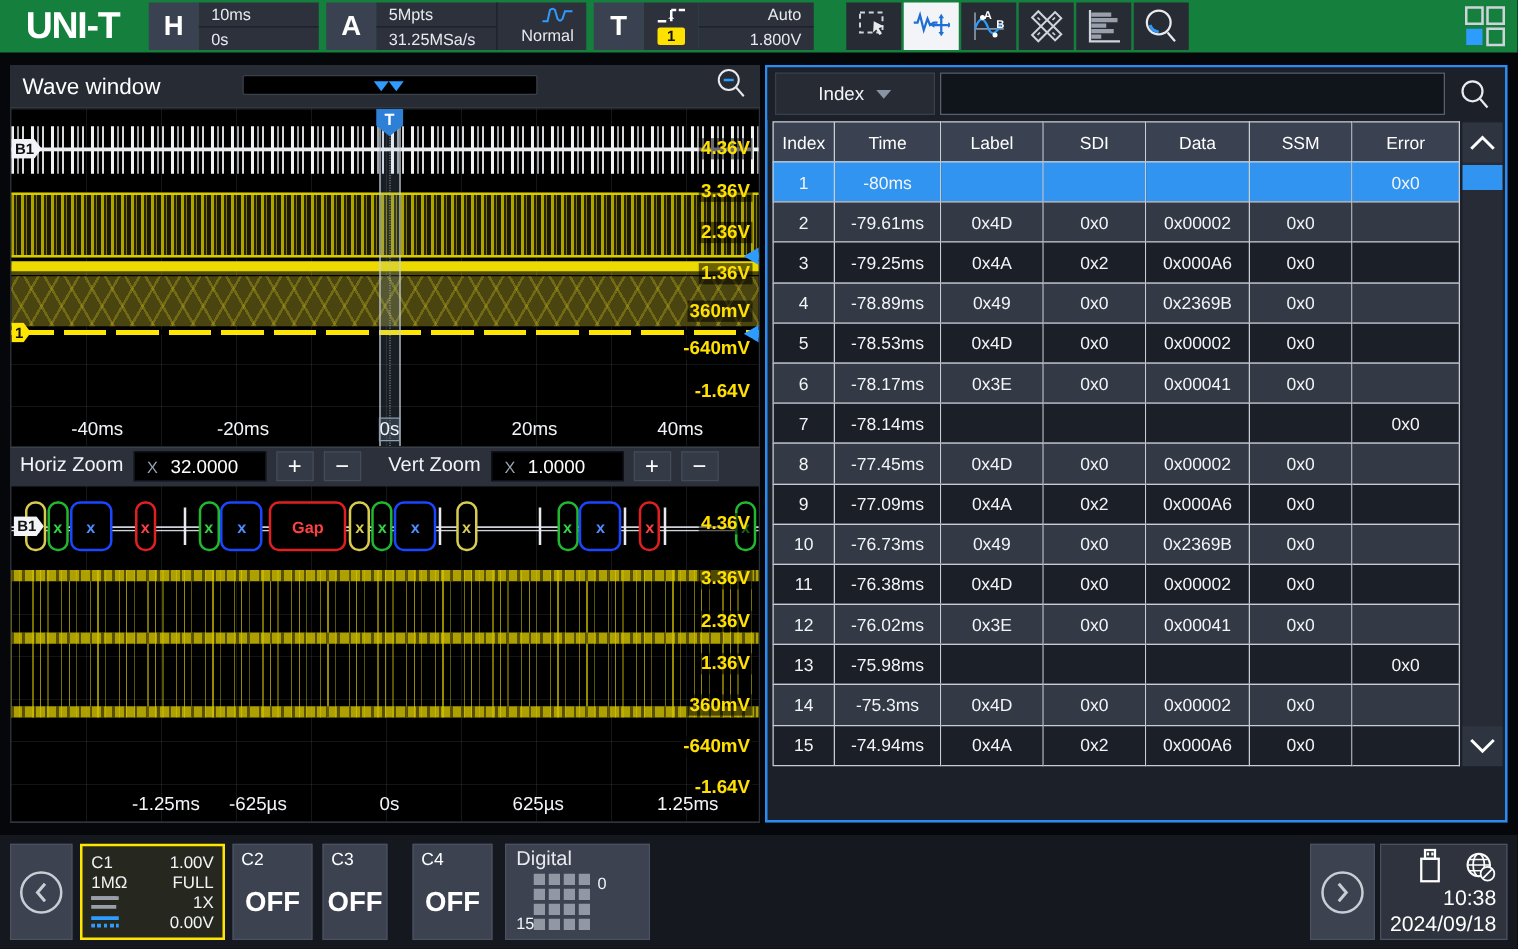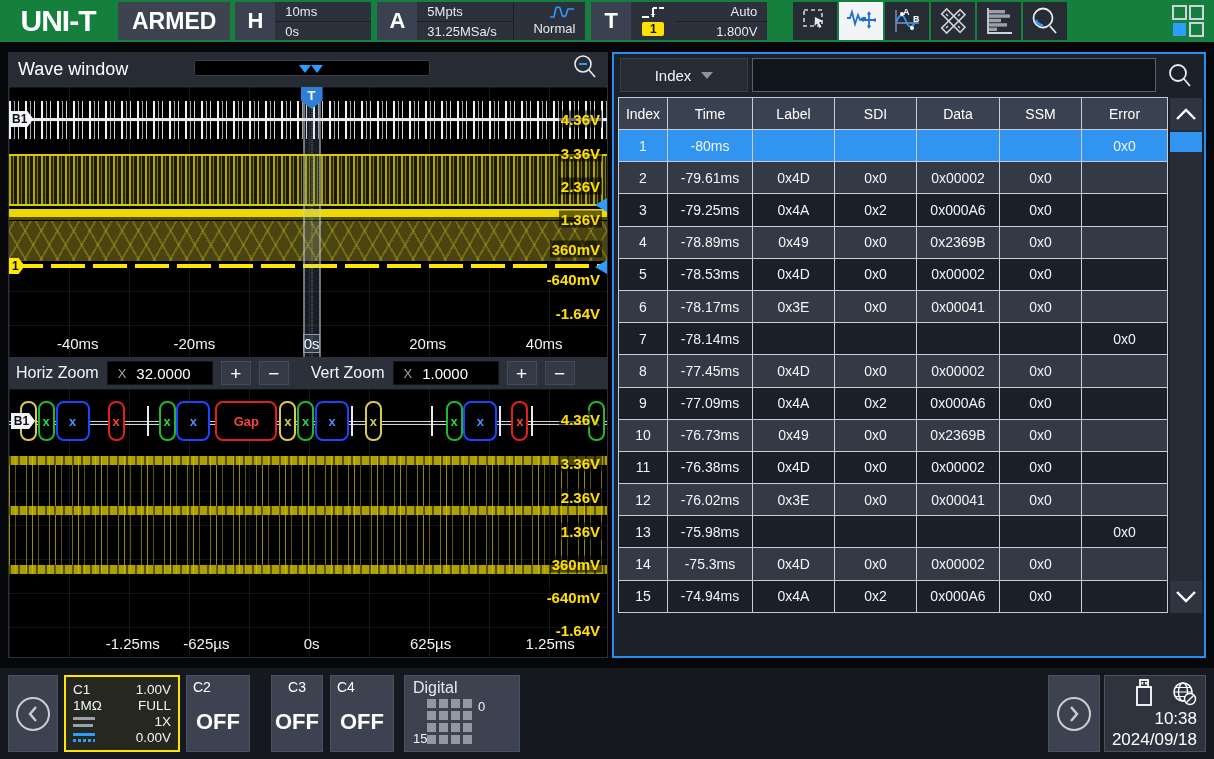--- a/index.html
+++ b/index.html
@@ -145,21 +145,20 @@
   .digi-side { font-size:13px; color:#f2f4f7; }
   .infobox { display:flex; flex-direction:column; align-items:flex-end; justify-content:center; padding:2px 8px; gap:1px; background:#2e333d; }
   .infoicons { display:flex; gap:16px; align-items:center; }
   .timetxt { font-size:17px; color:#fff; }
 </style>
 </head>
 <body>
 
 <div class="topbar">
   <div class="logo">UNI-T</div>
-  <div class="armed">ARMED</div>
 
   <div class="hsec">
     <div class="keybox">H</div>
     <div class="valcol" style="width:96px;">
       <div class="valrow">10ms</div>
       <div class="valrow">0s</div>
     </div>
   </div>
 
   <div class="hsec">
@@ -582,21 +581,21 @@
           <i></i>
         </span>
       <span>0.00V</span>
     </div>
   </div>
 
   <div class="bbox choff chbox" style="left:186px; width:64px;">
     <span class="t">C2</span>
     <span class="off">OFF</span>
   </div>
-  <div class="bbox choff chbox" style="left:271px; width:52px;align-items:center;">
+  <div class="bbox choff chbox" style="left:258px; width:52px;">
     <span class="t">C3</span>
     <span class="off">OFF</span>
   </div>
   <div class="bbox choff chbox" style="left:330px; width:64px;">
     <span class="t">C4</span>
     <span class="off">OFF</span>
   </div>
 
   <div class="bbox digibox" style="left:404px; width:116px;">
     <span class="t">Digital</span>

